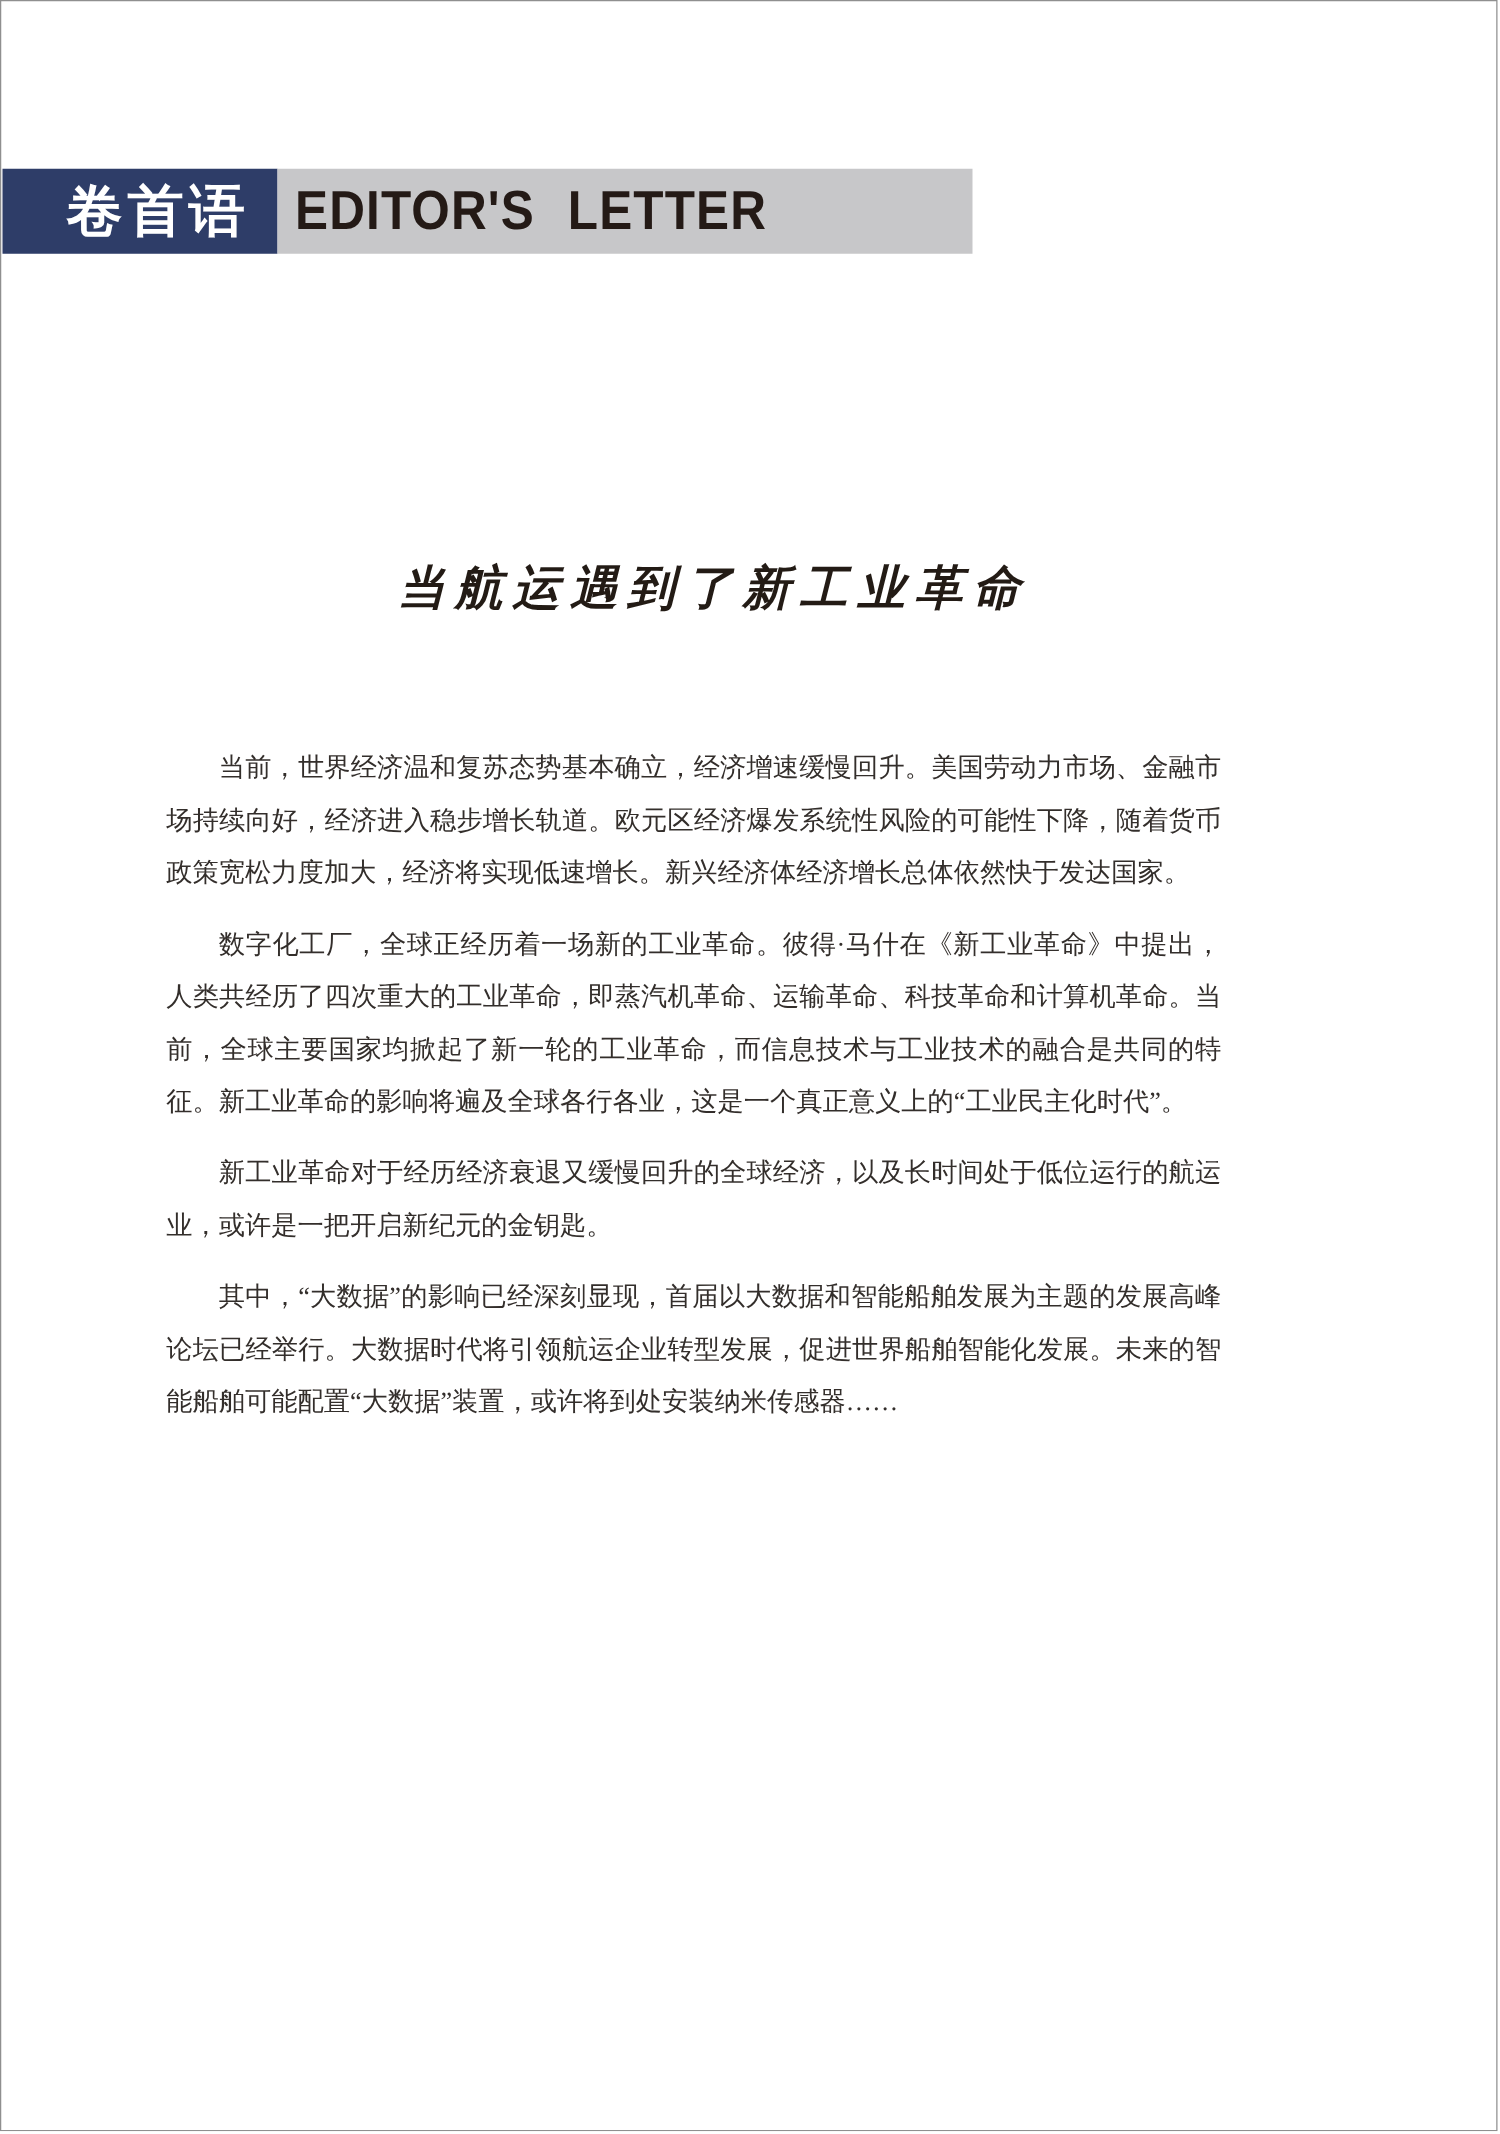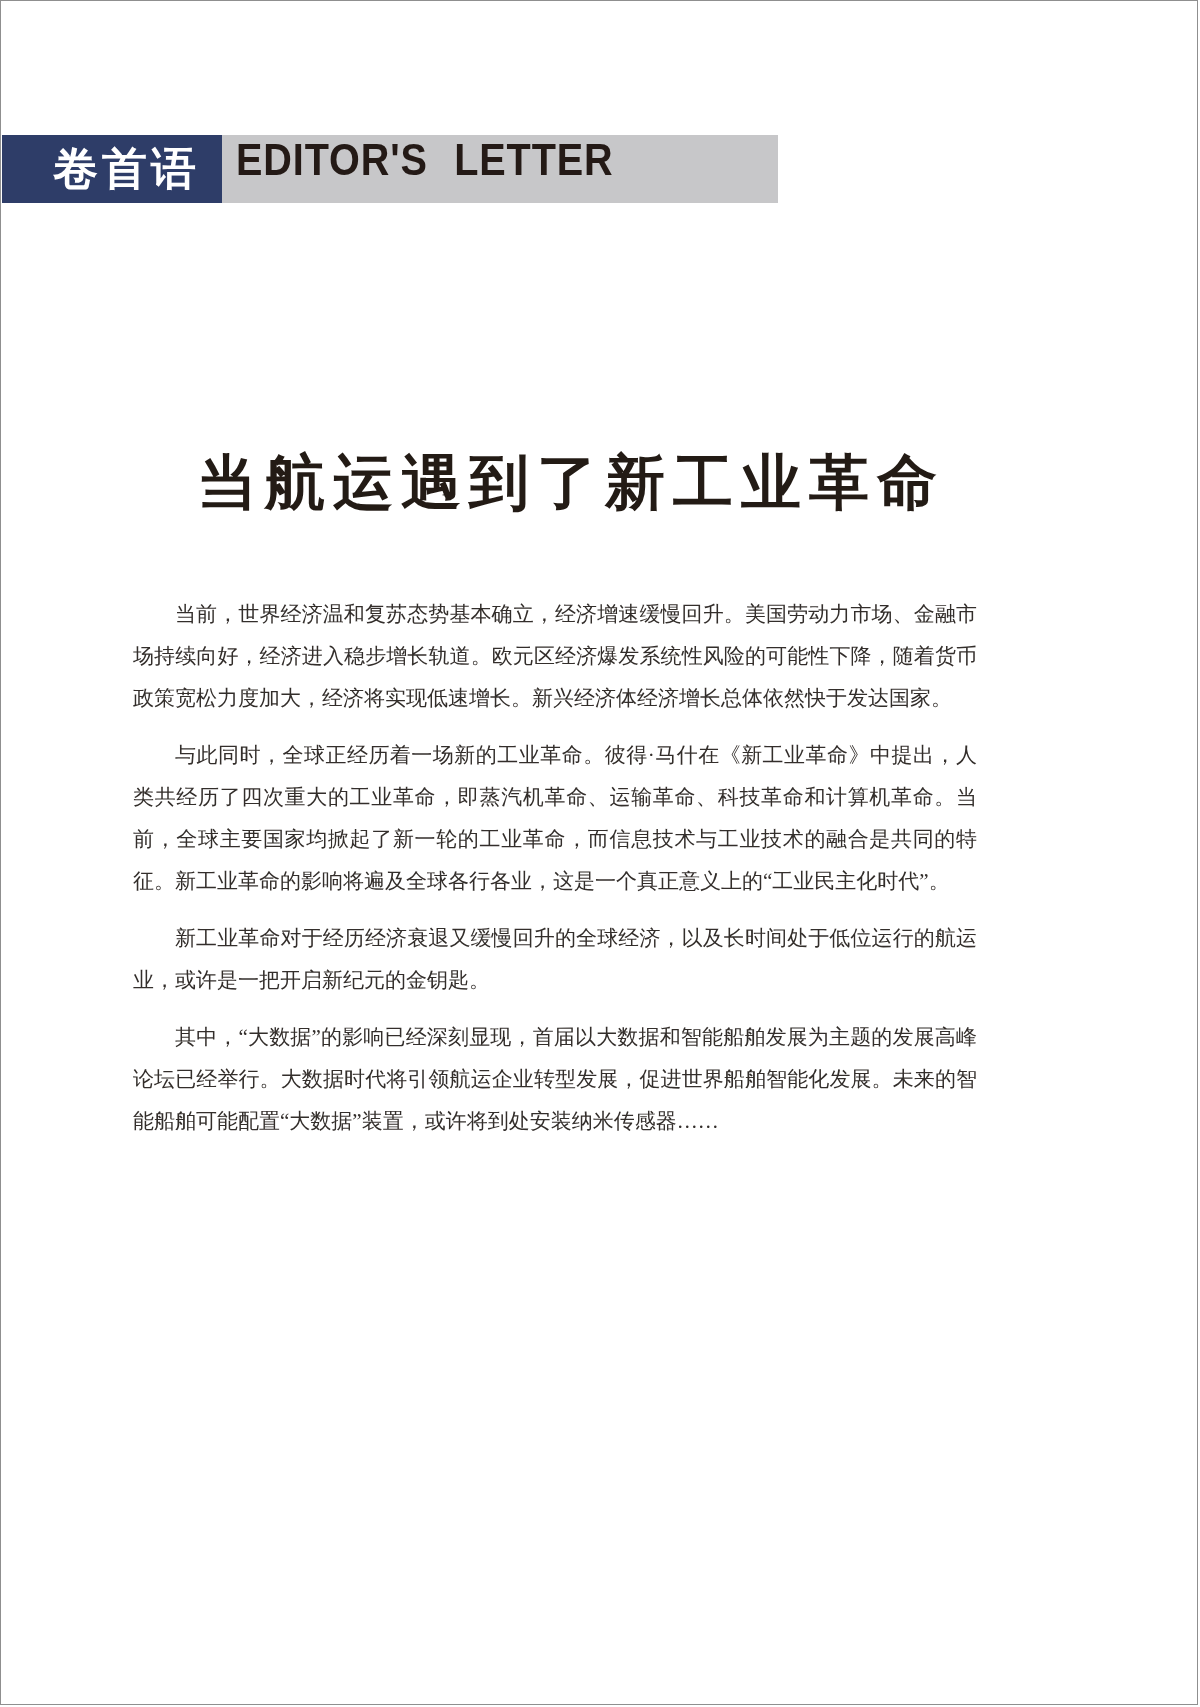--- a/index.html
+++ b/index.html
@@ -33,21 +33,21 @@
     font-family: "Liberation Sans", "DejaVu Sans", sans-serif;
     font-weight: bold;
     font-size: 45px;
     letter-spacing: 4px;
   }
   .header-en {
     width: 556px;
     background: #c7c7c9;
     color: #241a16;
     display: flex;
-    align-items: flex-start;
+    align-items: center;
     padding-left: 14px;
     font-family: "Liberation Sans", "DejaVu Sans", sans-serif;
     font-weight: 800;
     font-size: 44px;
   }
   .header-en span {
     display: inline-block;
     transform: scaleX(0.9);
     transform-origin: left center;
     letter-spacing: 1px;
@@ -56,24 +56,25 @@
   }
   .title {
     position: absolute;
     top: 448px;
     left: 0;
     width: 1140px;
     margin: 0;
     text-align: center;
     font-family: "DejaVu Serif", "Liberation Serif", serif;
     font-weight: 900;
-    font-size: 60px;
+    font-size: 38px;
     letter-spacing: 8px;
     color: #231b15;
     line-height: 1.1;
+    font-style: italic;
   }
   .body-col {
     position: absolute;
     top: 592px;
     left: 132px;
     width: 848px;
     font-size: 21px;
     line-height: 42px;
     color: #332e2b;
     text-align: justify;
@@ -94,18 +95,18 @@
     </div>
     <div class="header-en">
       <span>EDITOR'S LETTER</span>
     </div>
   </div>
 
   <h1 class="title">当航运遇到了新工业革命</h1>
 
   <div class="body-col">
     <p>当前，世界经济温和复苏态势基本确立，经济增速缓慢回升。美国劳动力市场、金融市场持续向好，经济进入稳步增长轨道。欧元区经济爆发系统性风险的可能性下降，随着货币政策宽松力度加大，经济将实现低速增长。新兴经济体经济增长总体依然快于发达国家。</p>
-    <p>与此同时，全球正经历着一场新的工业革命。彼得·马什在《新工业革命》中提出，人类共经历了四次重大的工业革命，即蒸汽机革命、运输革命、科技革命和计算机革命。当前，全球主要国家均掀起了新一轮的工业革命，而信息技术与工业技术的融合是共同的特征。新工业革命的影响将遍及全球各行各业，这是一个真正意义上的“工业民主化时代”。</p>
+    <p>数字化工厂，全球正经历着一场新的工业革命。彼得·马什在《新工业革命》中提出，人类共经历了四次重大的工业革命，即蒸汽机革命、运输革命、科技革命和计算机革命。当前，全球主要国家均掀起了新一轮的工业革命，而信息技术与工业技术的融合是共同的特征。新工业革命的影响将遍及全球各行各业，这是一个真正意义上的“工业民主化时代”。</p>
     <p>新工业革命对于经历经济衰退又缓慢回升的全球经济，以及长时间处于低位运行的航运业，或许是一把开启新纪元的金钥匙。</p>
     <p>其中，“大数据”的影响已经深刻显现，首届以大数据和智能船舶发展为主题的发展高峰论坛已经举行。大数据时代将引领航运企业转型发展，促进世界船舶智能化发展。未来的智能船舶可能配置“大数据”装置，或许将到处安装纳米传感器……</p>
   </div>
 
 </div>
 
 </body></html>

